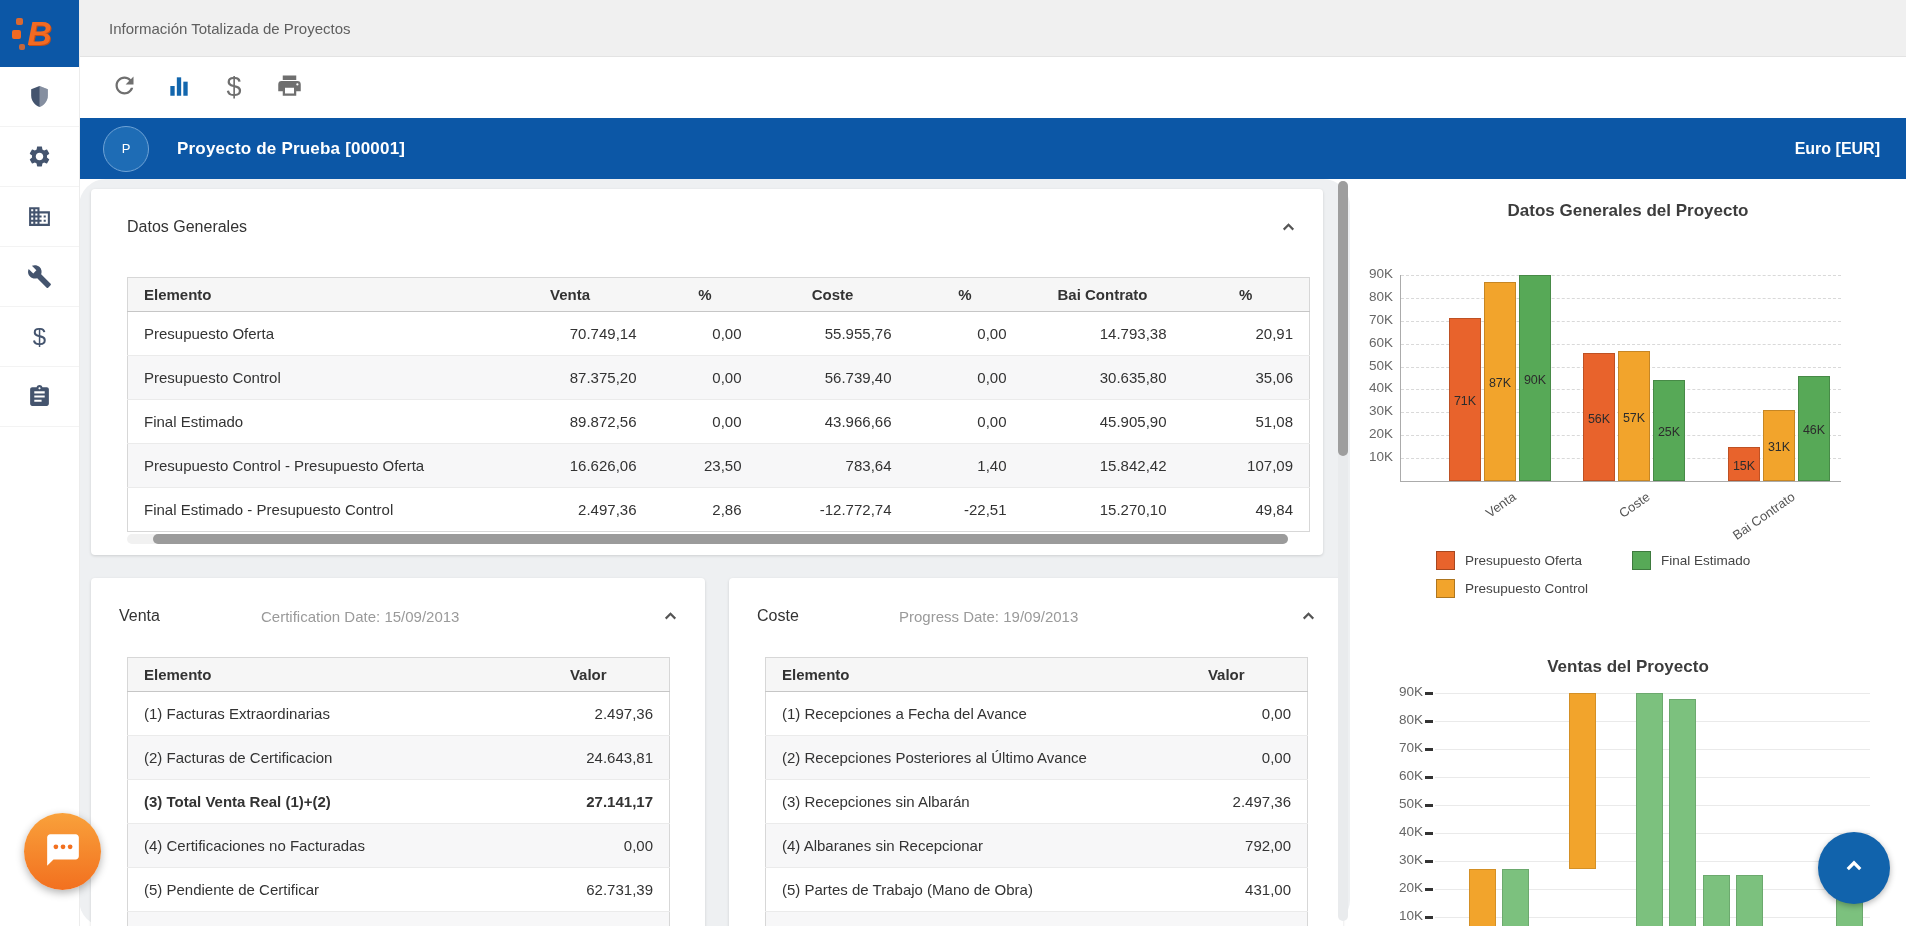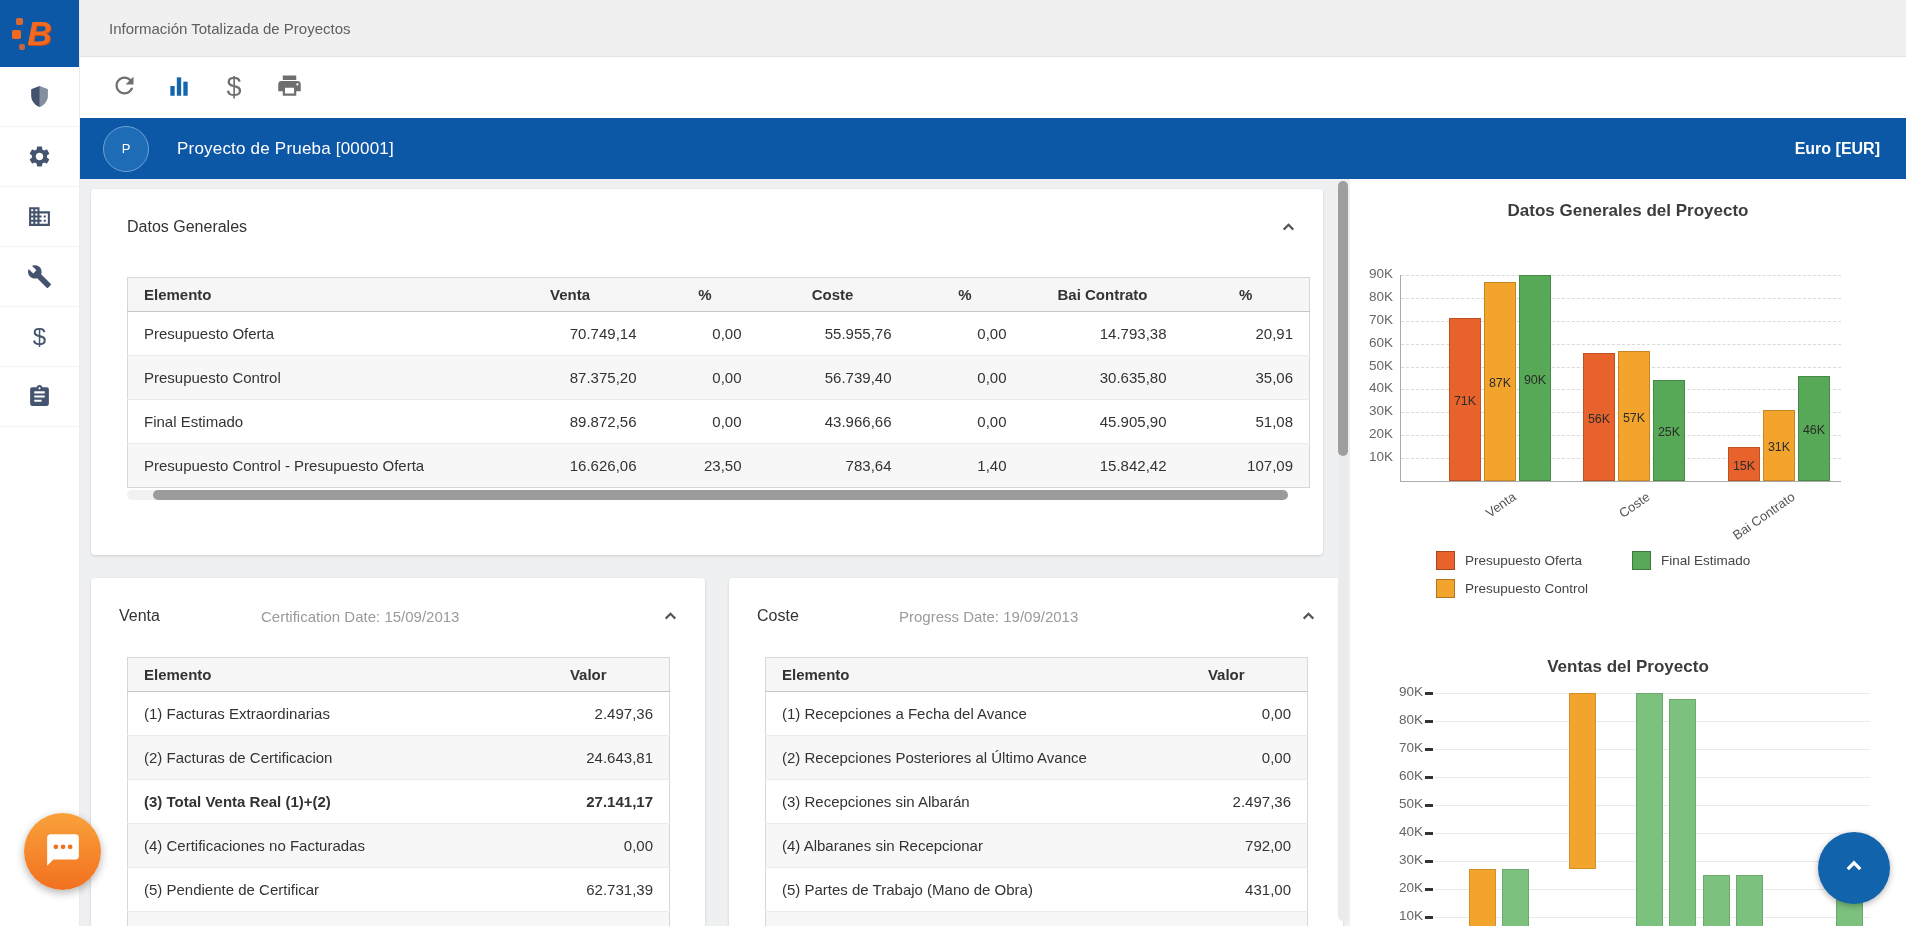--- a/index.html
+++ b/index.html
@@ -23,26 +23,26 @@
   .main{position:absolute;left:79px;top:0;width:1827px;height:926px;}
   .tabbar{height:56px;background:#f0f0f0;border-bottom:1px solid #e3e3e3;display:flex;}
   .tab{display:inline-flex;align-items:center;height:56px;padding:0 30px;font-size:15px;color:#5f5f5f;cursor:pointer;}
   .tab.active{color:#404040;box-shadow:inset 0 -4px 0 #1266AD;}
   .toolbar{height:61px;background:#fff;display:flex;align-items:center;padding-left:30px;gap:25px;}
   .tool-btn{width:30px;height:30px;display:flex;align-items:center;justify-content:center;cursor:pointer;}
   .tool-dollar{font-size:27px;color:#6f6f6f;}
   .projectbar{height:61px;background:#0C57A6;display:flex;align-items:center;padding:0 26px 0 24px;}
   .avatar{width:44px;height:44px;border-radius:50%;background:#1E6CB5;border:1px solid #6FA3D6;
           display:flex;align-items:center;justify-content:center;color:#fff;font-size:13px;flex:none;}
-  .proj-title{margin-left:28px;color:#fff;font-size:17px;font-weight:400;letter-spacing:.2px;}
+  .proj-title{margin-left:28px;color:#fff;font-size:17px;font-weight:700;letter-spacing:.2px;}
   .proj-currency{margin-left:auto;color:#fff;font-size:16px;font-weight:700;}
 
   
   .body-row{display:flex;height:748px;}
-  .content{flex:1;background:#EEF0F2;position:relative;min-width:0;}
+  .content{flex:1;background:#EEF0F2;position:relative;min-width:0;border-radius:27px;}
   .card{background:#fff;border-radius:4px;box-shadow:0 1px 3px rgba(0,0,0,.14);position:relative;}
   .card-title{font-size:16px;color:#333;line-height:20px;}
   .card-sub{position:absolute;left:170px;top:30px;font-size:15px;color:#9a9a9a;}
   .collapse{position:absolute;top:30px;right:26px;cursor:pointer;}
   .card1{margin:10px 27px 0 12px;height:366px;overflow:hidden;}
   .card1 .card-title{padding:28px 0 0 36px;}
   .cards-row{display:flex;gap:24px;margin:23px 27px 0 12px;}
   .card-half{width:614px;flex:none;height:380px;overflow:hidden;}
   .card-half .card-title{padding:28px 0 0 28px;}
 
@@ -252,20 +252,29 @@
                 </tr>
                 <tr class="zebra ">
                   <td class="a-l">Presupuesto Control - Presupuesto Oferta</td>
                   <td class="a-r">16.626,06</td>
                   <td class="a-r">23,50</td>
                   <td class="a-r">783,64</td>
                   <td class="a-r">1,40</td>
                   <td class="a-r">15.842,42</td>
                   <td class="a-r">107,09</td>
                 </tr>
+                <tr class="">
+                  <td class="a-l">Final Estimado - Presupuesto Control</td>
+                  <td class="a-r">2.497,36</td>
+                  <td class="a-r">2,86</td>
+                  <td class="a-r">-12.772,74</td>
+                  <td class="a-r">-22,51</td>
+                  <td class="a-r">15.270,10</td>
+                  <td class="a-r">49,84</td>
+                </tr>
               </tbody>
             </table>
           <div class="hscroll">
             <div class="thumb"></div>
           </div>
         </div>
 
         <div class="cards-row">
           <div class="card card-half">
             <div class="card-title">Venta</div>

